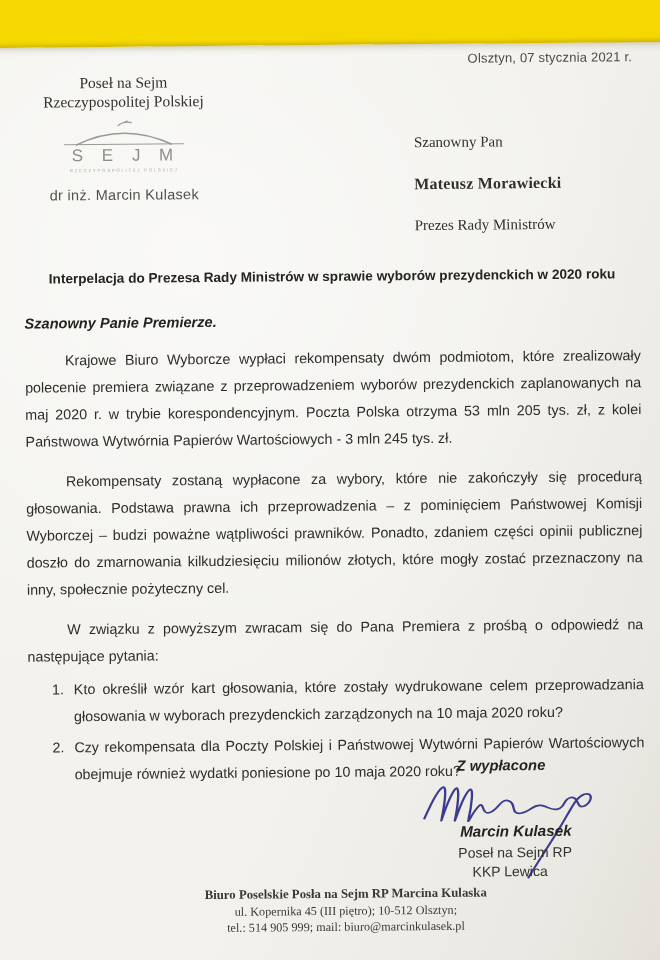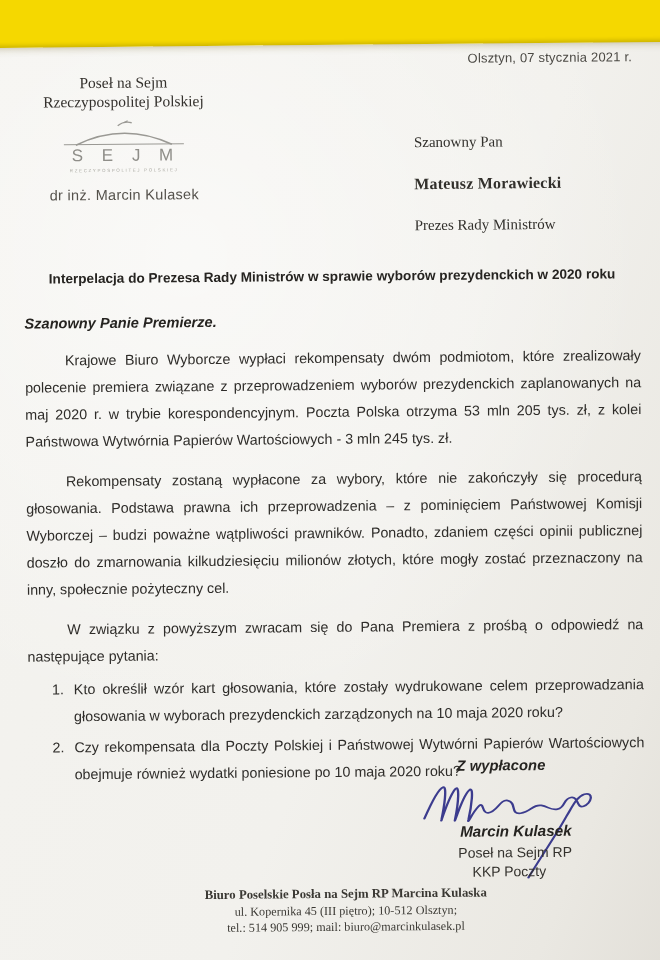--- a/index.html
+++ b/index.html
@@ -128,21 +128,21 @@
           C 163 47, 160 33, 169 31
           C 178 29, 175 49, 183 45
           C 192 41, 195 22, 184 26
           C 176 29, 171 44, 164 60
           C 152 90, 135 124, 121 156"></path>
       </svg>
     </span>
 
     <div class="signer-name">Marcin Kulasek</div>
     <div class="signer-title">Poseł na Sejm RP</div>
-    <div class="signer-club">KKP Poczty</div>
+    <div class="signer-club">KKP Lewica</div>
 
     <div class="footer">
       <div class="f1">Biuro Poselskie Posła na Sejm RP Marcina Kulaska</div>
       <div class="f2">ul. Kopernika 45 (III piętro); 10-512 Olsztyn;</div>
       <div class="f3">tel.: 514 905 999; mail: biuro@marcinkulasek.pl</div>
     </div>
 
   </div>
 </div>
 

